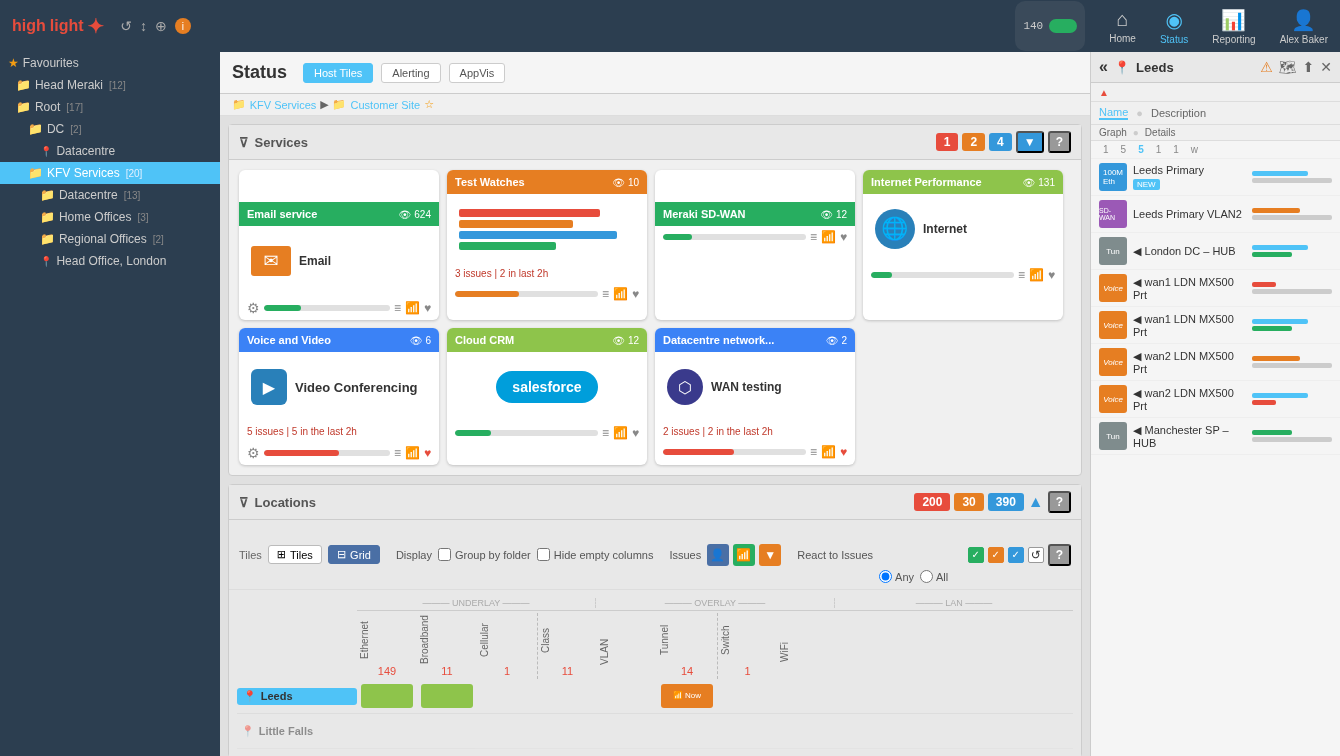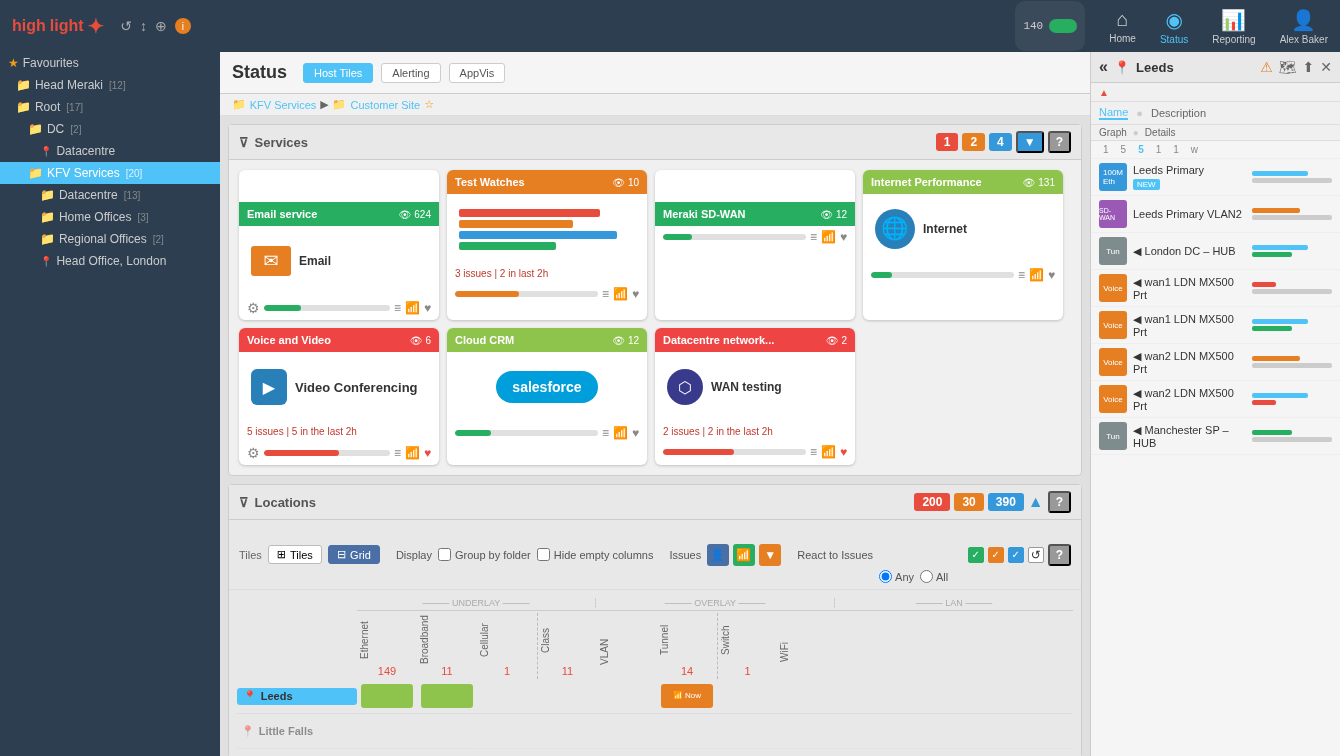--- a/index.html
+++ b/index.html
@@ -205,21 +205,21 @@
       overflow: hidden;
       background: #fff;
       box-shadow: 0 1px 3px rgba(0,0,0,0.2);
     }
     .tile-header {
       padding: 6px 8px;
       display: flex;
       align-items: center;
       justify-content: space-between;
     }
-    .tile-header-red { background: #ef4444; color: #fff; }
+    .tile-header-red { background: #3b82f6; color: #fff; }
     .tile-header-orange { background: #e67e22; color: #fff; }
     .tile-header-green { background: #27ae60; color: #fff; margin-top: 32px; }
     .tile-header-lightgreen { background: #8ec44b; color: #fff; }
     .tile-title { font-size: 11px; font-weight: bold; }
     .tile-count { font-size: 10px; display: flex; align-items: center; gap: 3px; }
 
     .tile-body {
       padding: 12px;
       display: flex;
       align-items: center;
@@ -451,21 +451,21 @@
       justify-content: center;
       font-size: 10px;
       color: #fff;
       flex-shrink: 0;
       flex-direction: column;
       gap: 1px;
     }
     .icon-ethernet { background: #3498db; }
     .icon-sdwan { background: #9b59b6; }
     .icon-tunnel { background: #7f8c8d; }
-    .icon-voice { background: #e67e22; }
+    .icon-voice { background: #e67e22; font-style: italic; }
     .panel-item-label { font-size: 11px; color: #333; flex: 1; }
     .panel-item-bars { display: flex; flex-direction: column; gap: 2px; width: 80px; }
     .pib { height: 5px; border-radius: 2px; background: #ccc; }
     .pib-blue { background: #4fc3f7; width: 70%; }
     .pib-green { background: #27ae60; width: 50%; }
     .pib-orange { background: #e67e22; width: 60%; }
     .pib-red { background: #e74c3c; width: 30%; }
 
     
     .meraki-logo {

